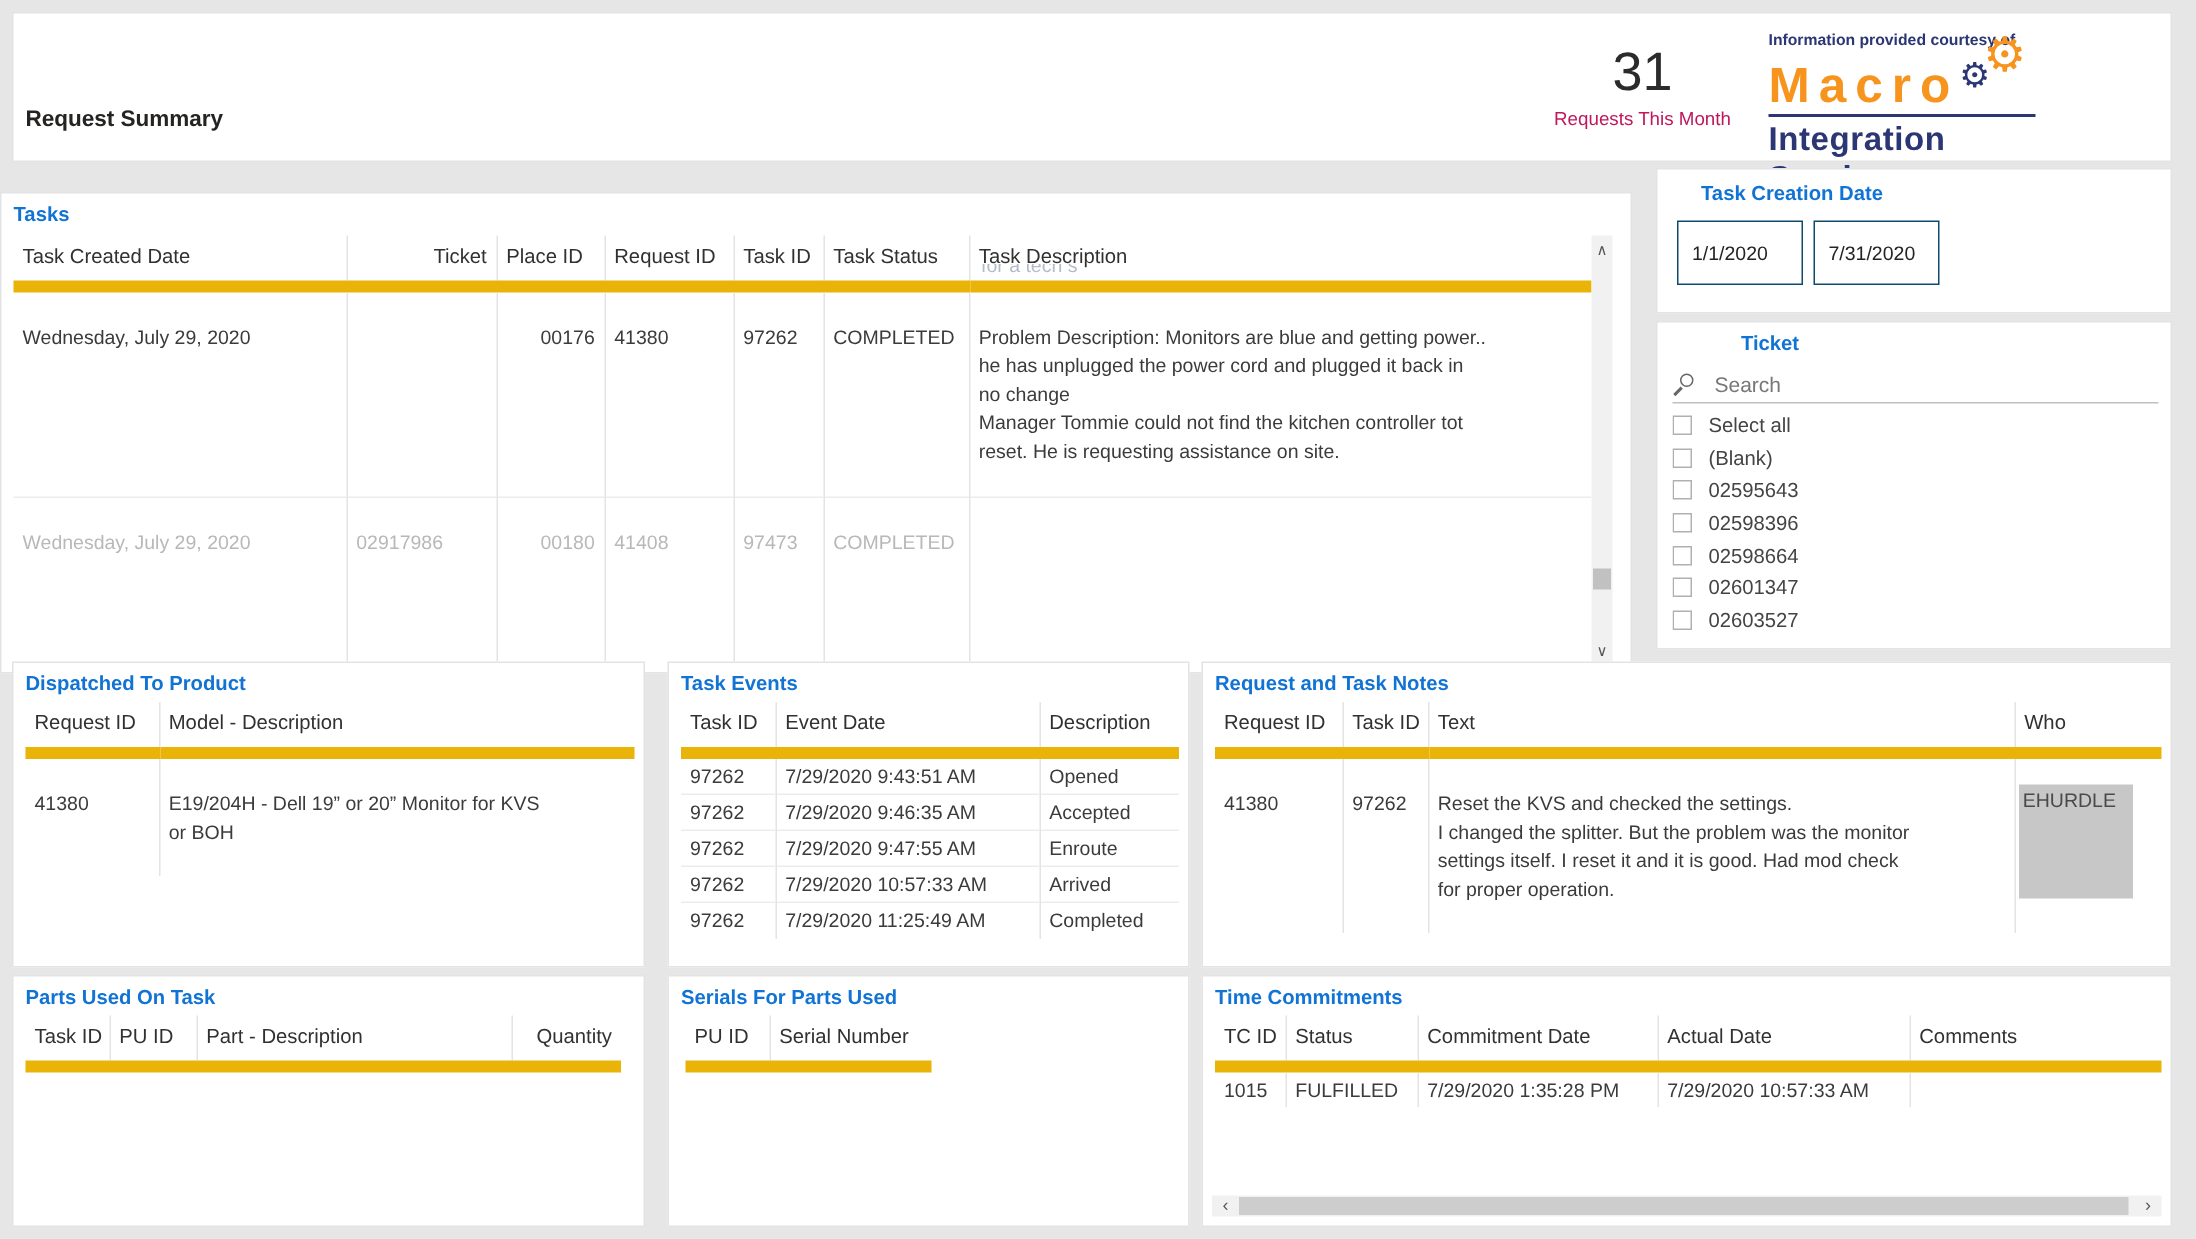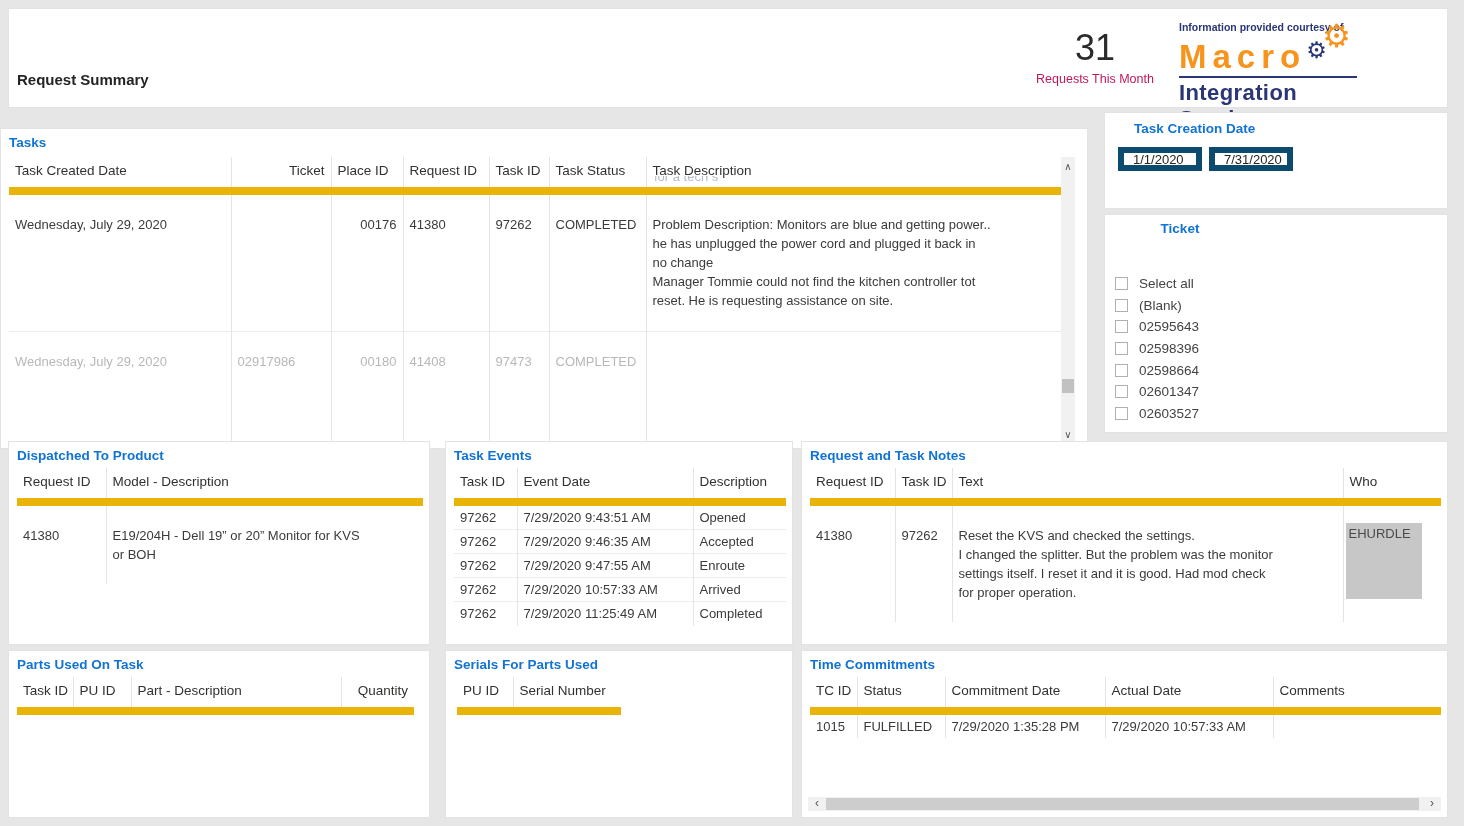--- a/index.html
+++ b/index.html
@@ -52,21 +52,21 @@
   .vscroll .thumb { position:absolute; left:1px; top:222px; width:12px; height:14px; background:#c1c1c1; }
 
   
   .hscroll { position:absolute; left:6px; right:6px; bottom:6px; height:14px; background:#f1f1f1; }
   .hscroll .arr { position:absolute; top:0; width:14px; height:14px; text-align:center; font-size:12px; line-height:13px; color:#555; cursor:pointer; }
   .hscroll .arr.left { left:2px; }
   .hscroll .arr.right { right:2px; }
   .hscroll .thumb { position:absolute; left:18px; right:22px; top:1px; height:12px; background:#cdcdcd; }
 
   
-  .date-box { position:absolute; top:34px; width:84px; height:24px; border:6px solid #0c4a6e;
+  .date-box { position:absolute; top:34px; width:84px; height:43px; border:1px solid #0c4a6e;
     font-size:13px; color:#252423; padding:0 0 0 9px; background:#fff; font-family:"Liberation Sans",sans-serif; }
 
   
   .ticket-title { position:absolute; left:0; top:6px; width:150px; text-align:center; }
   .search-row { position:absolute; left:10px; top:30px; right:8px; height:24px; border-bottom:1px solid #c0c0c0; }
   .search-icon { position:absolute; left:5px; top:4px; width:9px; height:9px; border:1.5px solid #666; border-radius:50%; }
   .search-icon::after { content:""; position:absolute; width:7px; height:1.5px; background:#666; left:-6px; top:10px; transform:rotate(-45deg); }
   .search-input { position:absolute; left:28px; top:0; width:200px; height:22px; border:none; outline:none;
     font-size:14px; color:#777; font-family:"Liberation Sans",sans-serif; }
   .search-input::placeholder { color:#777; opacity:1; }
@@ -161,20 +161,24 @@
   </div>
 
   <div class="card" style="left:1104px; top:112px; width:344px; height:97px;">
     <div class="panel-title" style="position:absolute; left:12px; top:8px;margin-left:17px;">Task Creation Date</div>
     <input class="date-box" style="left: 13px;" value="1/1/2020">
     <input class="date-box" style="left: 104px;" value="7/31/2020">
   </div>
 
   <div class="card" style="left:1104px; top:214px; width:344px; height:219px; overflow:hidden;">
     <div class="ticket-title panel-title">Ticket</div>
+    <div class="search-row">
+      <span class="search-icon"></span>
+      <input class="search-input" type="text" placeholder="Search" style="">
+    </div>
     <div class="slicer-list">
         <div class="slicer-row">
           <span class="checkbox"></span>
           <span class="slicer-label">Select all</span>
         </div>
         <div class="slicer-row">
           <span class="checkbox"></span>
           <span class="slicer-label">(Blank)</span>
         </div>
         <div class="slicer-row">

